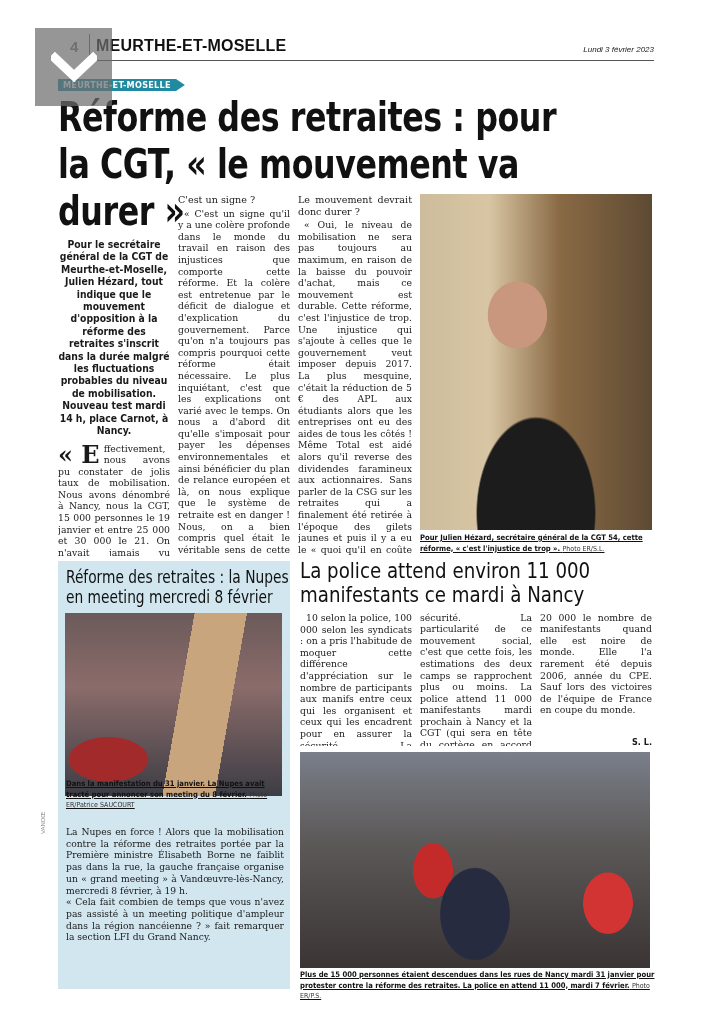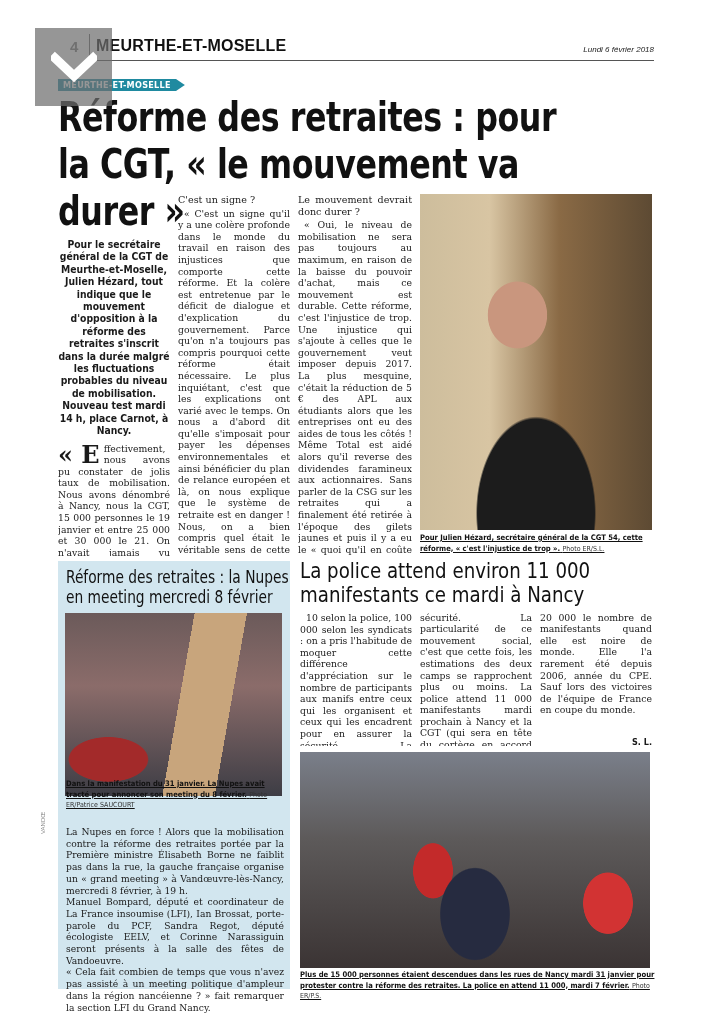--- a/index.html
+++ b/index.html
@@ -66,21 +66,21 @@
   .headline2 { left: 300px; top: 559px; width: 400px; font: 22px "DejaVu Sans Condensed", "DejaVu Sans", sans-serif; line-height: 24px; color: #111; transform: scaleX(0.92); transform-origin: left top; }
 
   .side-marker { left: 40px; top: 834px; font: 6px "Liberation Sans", sans-serif; color: #888; transform: rotate(-90deg); transform-origin: left top; }
 </style>
 </head>
 <body>
 
 <div class="abs page-num">4</div>
 <div class="abs header-divider-v"></div>
 <div class="abs section-title">MEURTHE-ET-MOSELLE</div>
-<div class="abs date">Lundi 6 février 2018</div>
+<div class="abs date">Lundi 3 février 2023</div>
 <div class="abs header-rule"></div>
 
 <div class="abs overlay">
   <svg width="46" height="34" viewBox="0 0 46 34">
     <polyline points="4,10 23,28 42,10" fill="none" stroke="#ffffff" stroke-width="9" stroke-linecap="square"></polyline>
   </svg>
 </div>
 
 <div class="abs tag">MEURTHE-ET-MOSELLE</div>
 <div class="abs headline">
@@ -116,21 +116,20 @@
   <div>Réforme des retraites : la Nupes</div>
   <div>en meeting mercredi 8 février</div>
 </div>
 <div class="abs photo photo-protest1"></div>
 <div class="abs caption" style="left:66px; top:779px; width:222px;">
   <span>Dans la manifestation du 31 janvier. La Nupes avait tracté pour annoncer son meeting du 8 février.</span>
   <span class="credit">Photo ER/Patrice SAUCOURT</span>
 </div>
 <div class="abs sidebox-text">
   <p>La Nupes en force ! Alors que la mobilisation contre la réforme des retraites portée par la Première ministre Élisabeth Borne ne faiblit pas dans la rue, la gauche française organise un « grand meeting » à Vandœuvre-lès-Nancy, mercredi 8 février, à 19 h.</p>
-  <p>Manuel Bompard, député et coordinateur de La France insoumise (LFI), Ian Brossat, porte-parole du PCF, Sandra Regot, député écologiste EELV, et Corinne Narassiguin seront présents à la salle des fêtes de Vandoeuvre.</p>
   <p>« Cela fait combien de temps que vous n'avez pas assisté à un meeting politique d'ampleur dans la région nancéienne ? » fait remarquer la section LFI du Grand Nancy.</p>
 
 </div>
 <div class="abs side-marker">VANDŒ</div>
 
 <div class="abs headline2">
   <div>La police attend environ 11 000</div>
   <div>manifestants ce mardi à Nancy</div>
 </div>
 

